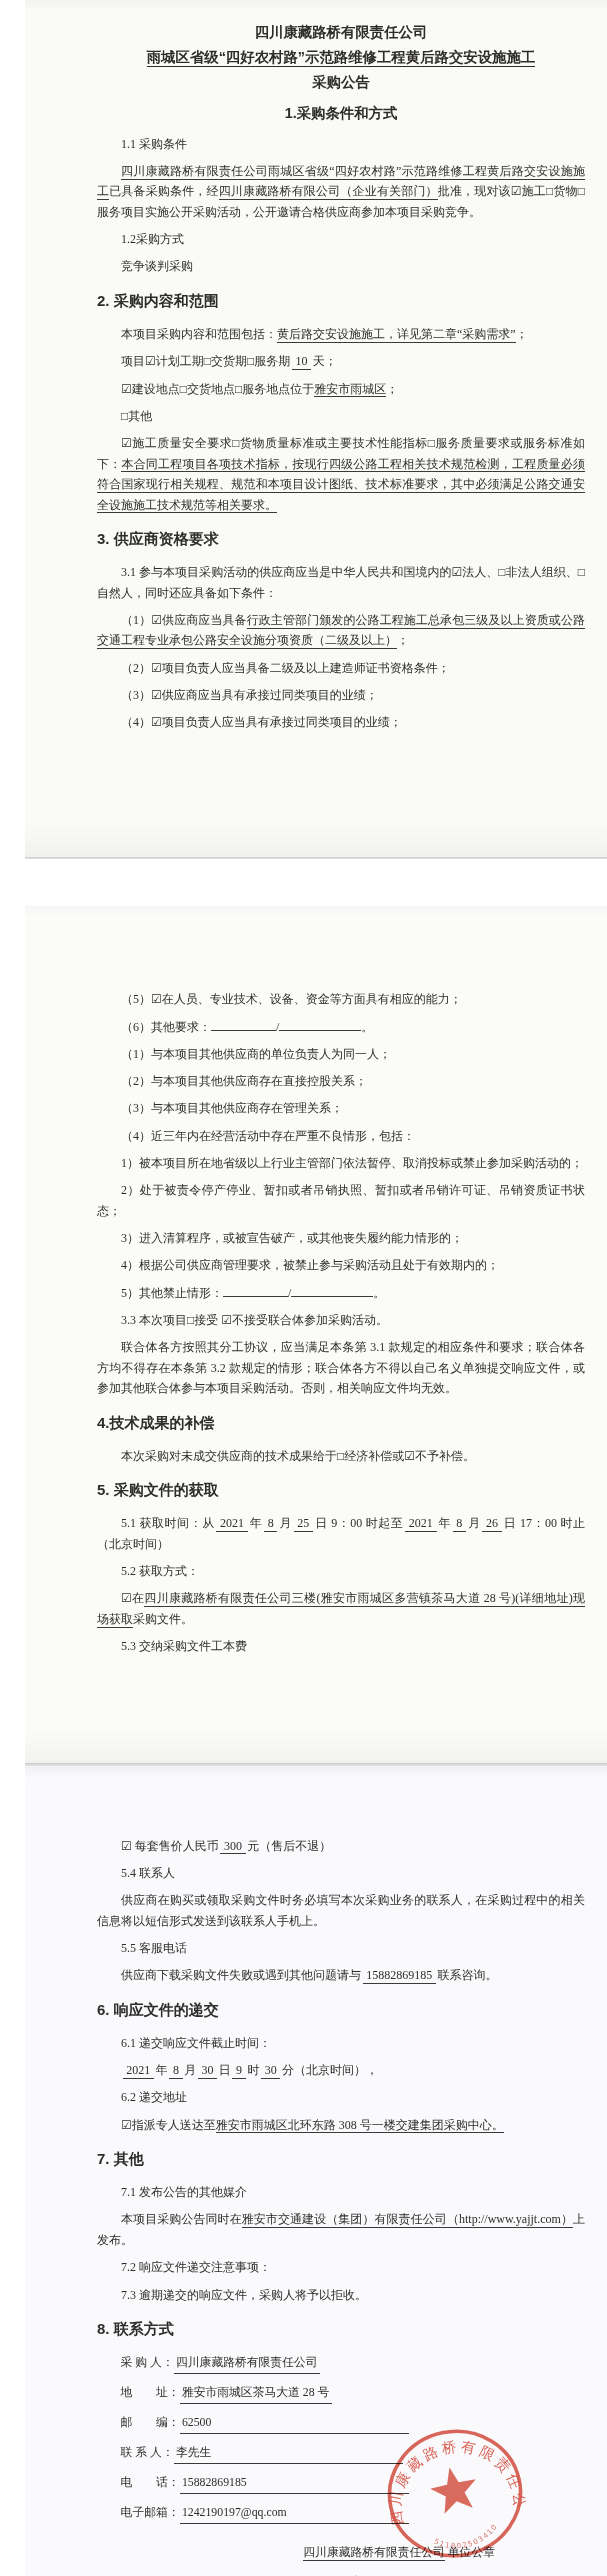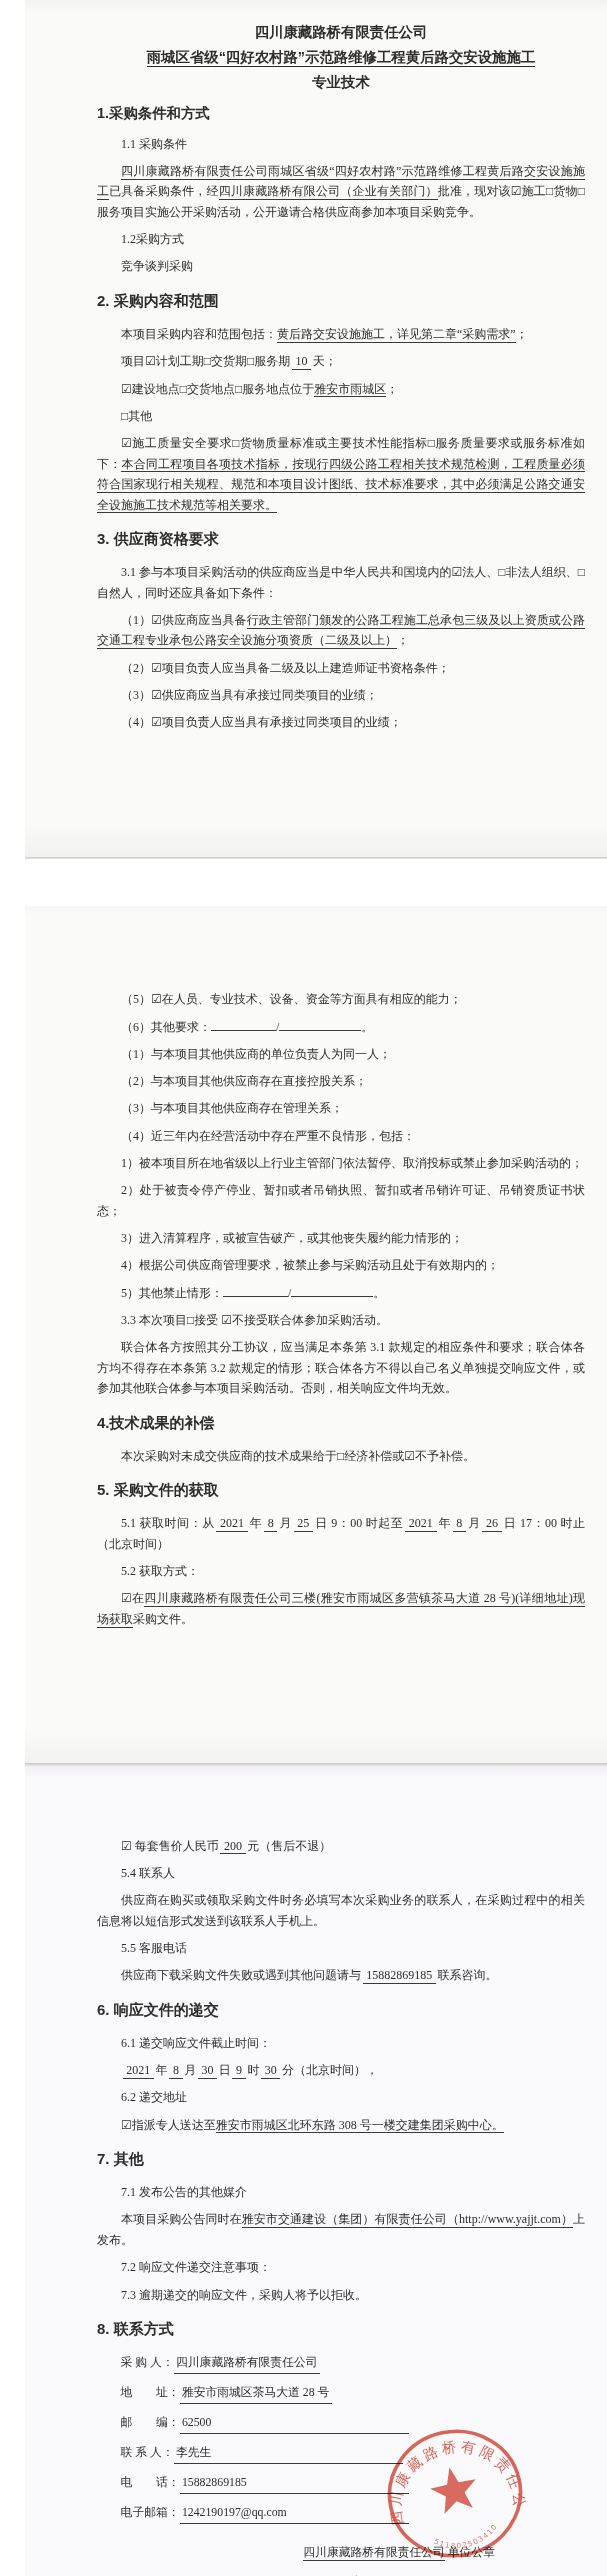--- a/index.html
+++ b/index.html
@@ -8,21 +8,21 @@
   .page{position:relative;box-sizing:border-box;padding-left:72px;padding-right:47px;overflow:hidden;}
   .pg1{height:857px;background:linear-gradient(180deg,#f3f3f1 0,#fafaf8 10.6px,#fafaf8 96%,#f1f1ef 100%);}
   .pg2{height:857px;background:linear-gradient(180deg,#f6f6f4 0,#fbfbf9 10.6px,#fbfbf9 96%,#f2f2f0 100%);margin-top:47px;}
   .pg3{height:857px;background:linear-gradient(180deg,#f2f0f4 0,#faf9fb 12px,#faf9fb 100%);}
   .sep{height:2.3px;background:linear-gradient(180deg,#c9c9c7,#e6e6e4);}
   .t1{padding-top:20px;text-align:center;font-weight:bold;font-size:14.4px;line-height:24px;font-family:"Liberation Sans","DejaVu Sans",sans-serif;}
   .t2{text-align:center;font-weight:bold;font-size:14.4px;line-height:26px;font-family:"Liberation Sans","DejaVu Sans",sans-serif;}
   .t2 .tu{border-bottom:1.5px solid #2b2b2b;padding-bottom:0.8px;}
   .t3{text-align:center;font-weight:bold;font-size:14.4px;line-height:24px;font-family:"Liberation Sans","DejaVu Sans",sans-serif;}
   .h{font-family:"Liberation Sans","DejaVu Sans",sans-serif;font-weight:bold;font-size:15px;line-height:23px;margin:12px 0;text-indent:0;}
-  .h1s{font-size:14.4px;margin:7.6px 0 9px;}
+  .h1s{font-size:14.4px;margin:7.6px 0 9px;text-align:center;}
   .b{font-size:12px;line-height:20.5px;margin:0 0 6.8px;text-indent:2em;text-align:justify;}
   .u{border-bottom:0.8px solid #3a3a3a;padding-bottom:0.8px;}
   .du{border-bottom:0.8px solid #3a3a3a;padding:0 3.8px 0.8px;margin:0 1.5px;}
   .blank{display:inline-block;border-bottom:0.8px solid #3a3a3a;height:13px;vertical-align:baseline;}
   .bw1{width:65px;}
   .bw2{width:82px;}
   .crow{font-size:11.8px;line-height:20.5px;margin:0 0 7.6px;text-indent:2em;}
   .cv{display:inline-block;text-indent:0;border-bottom:0.8px solid #3a3a3a;padding:0 2.3px 0.8px;}
   .cvw{width:225px;}
   .sign1{text-align:right;font-size:11.8px;line-height:20.5px;margin:18px 90px 0 0;position:relative;z-index:1;}
@@ -30,21 +30,21 @@
   .stamp{position:absolute;left:357px;top:659px;width:146px;height:137px;transform:rotate(-12deg);opacity:.88;mix-blend-mode:multiply;z-index:2;}
 </style>
 </head>
 <body>
 
 <div class="scan">
 
   <section class="page pg1">
     <div class="t1">四川康藏路桥有限责任公司</div>
     <div class="t2"><span class="tu">雨城区省级“四好农村路”示范路维修工程黄后路交安设施施工</span></div>
-    <div class="t3">专业技术</div>
+    <div class="t3">采购公告</div>
 
     <div class="h h1s">1.采购条件和方式</div>
     <p class="b">1.1 采购条件</p>
     <p class="b"><span class="u">四川康藏路桥有限责任公司雨城区省级“四好农村路”示范路维修工程黄后路交安设施施工</span><span>已具备采购条件，经</span><span class="u">四川康藏路桥有限公司（企业有关部门）</span><span>批准，现对该☑施工□货物□服务项目实施公开采购活动，公开邀请合格供应商参加本项目采购竞争。</span></p>
     <p class="b">1.2采购方式</p>
     <p class="b">竞争谈判采购</p>
 
     <div class="h">2. 采购内容和范围</div>
     <p class="b"><span>本项目采购内容和范围包括：</span><span class="u">黄后路交安设施施工，详见第二章“采购需求”</span><span>；</span></p>
     <p class="b"><span>项目☑计划工期□交货期□服务期</span><span class="du">10</span><span>天；</span></p>
@@ -77,26 +77,27 @@
     <p class="b">3.3 本次项目□接受 ☑不接受联合体参加采购活动。</p>
     <p class="b">联合体各方按照其分工协议，应当满足本条第 3.1 款规定的相应条件和要求；联合体各方均不得存在本条第 3.2 款规定的情形；联合体各方不得以自己名义单独提交响应文件，或参加其他联合体参与本项目采购活动。否则，相关响应文件均无效。</p>
 
     <div class="h">4.技术成果的补偿</div>
     <p class="b">本次采购对未成交供应商的技术成果给于□经济补偿或☑不予补偿。</p>
 
     <div class="h">5. 采购文件的获取</div>
     <p class="b"><span>5.1 获取时间：从</span><span class="du">2021</span><span>年</span><span class="du">8</span><span>月</span><span class="du">25</span><span>日 9：00 时起至</span><span class="du">2021</span><span>年</span><span class="du">8</span><span>月</span><span class="du">26</span><span>日 17：00 时止（北京时间）</span></p>
     <p class="b">5.2 获取方式：</p>
     <p class="b"><span>☑在</span><span class="u">四川康藏路桥有限责任公司三楼(雅安市雨城区多营镇茶马大道 28 号)(详细地址)现场获取</span><span>采购文件。</span></p>
+    <p class="b">5.3 交纳采购文件工本费</p>
   </section>
 
   <div class="sep"></div>
 
   <section class="page pg3" style="padding-top:70px;">
-    <p class="b"><span>☑ 每套售价人民币</span><span class="du">200</span><span>元（售后不退）</span></p>
+    <p class="b"><span>☑ 每套售价人民币</span><span class="du">300</span><span>元（售后不退）</span></p>
     <p class="b">5.4 联系人</p>
     <p class="b">供应商在购买或领取采购文件时务必填写本次采购业务的联系人，在采购过程中的相关信息将以短信形式发送到该联系人手机上。</p>
     <p class="b">5.5 客服电话</p>
     <p class="b"><span>供应商下载采购文件失败或遇到其他问题请与</span><span class="du">15882869185</span><span>联系咨询。</span></p>
 
     <div class="h">6. 响应文件的递交</div>
     <p class="b">6.1 递交响应文件截止时间：</p>
     <p class="b"><span class="du">2021</span><span>年</span><span class="du">8</span><span>月</span><span class="du">30</span><span>日</span><span class="du">9</span><span>时</span><span class="du">30</span><span>分（北京时间），</span></p>
     <p class="b">6.2 递交地址</p>
     <p class="b"><span>☑指派专人送达至</span><span class="u">雅安市雨城区北环东路 308 号一楼交建集团采购中心。</span></p>

